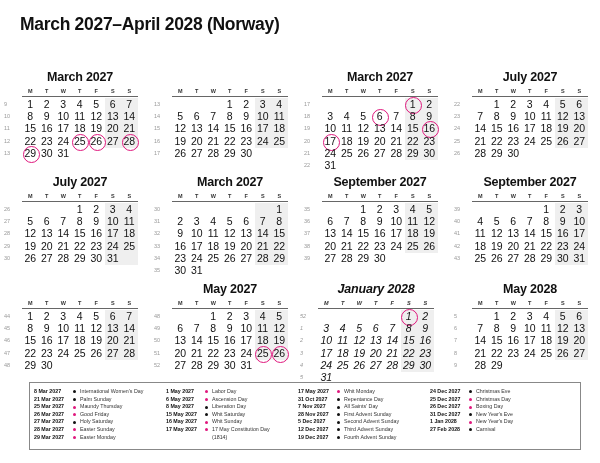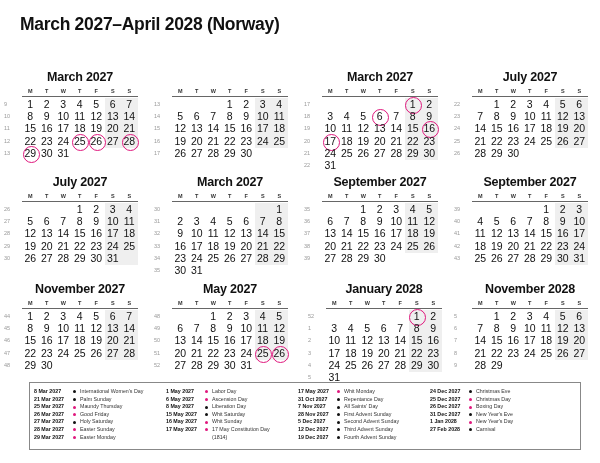--- a/index.html
+++ b/index.html
@@ -510,21 +510,20 @@
         <div class="day" style="left: 18px;">25</div>
         <div class="day" style="left: 34.5px;">26</div>
         <div class="day" style="left: 51px;">27</div>
         <div class="day" style="left: 67.5px;">28</div>
         <div class="day" style="left: 84px;">29</div>
         <div class="day" style="left: 100.5px;">30</div>
         <div class="day" style="left: 117px;">31</div>
       </div>
     </div>
     <div class="month" style="left: 0px; top: 212px;">
-      <div class="month-title">November 2027</div>
       <div class="dow-row">
         <div class="dow">M</div>
         <div class="dow">T</div>
         <div class="dow">W</div>
         <div class="dow">T</div>
         <div class="dow">F</div>
         <div class="dow">S</div>
         <div class="dow">S</div>
       </div>
       <div class="weekend-bg" style="left: 104.5px; height: 49.8px;"></div>
@@ -626,21 +625,21 @@
       </div>
       <div class="week" style="top: 76.8px;">
         <div class="wk-num">52</div>
         <div class="day" style="left: 18px;">27</div>
         <div class="day" style="left: 34.5px;">28</div>
         <div class="day" style="left: 51px;">29</div>
         <div class="day" style="left: 67.5px;">30</div>
         <div class="day" style="left: 84px;">31</div>
       </div>
     </div>
-    <div class="month" style="left: 304px; top: 212px;">
+    <div class="month" style="left: 296px; top: 212px; font-style: italic;">
       <div class="month-title">January 2028</div>
       <div class="dow-row">
         <div class="dow">M</div>
         <div class="dow">T</div>
         <div class="dow">W</div>
         <div class="dow">T</div>
         <div class="dow">F</div>
         <div class="dow">S</div>
         <div class="dow">S</div>
       </div>
@@ -689,21 +688,21 @@
         <div class="day" style="left: 84px;">28</div>
         <div class="day" style="left: 100.5px;">29</div>
         <div class="day" style="left: 117px;">30</div>
       </div>
       <div class="week" style="top: 89px;">
         <div class="wk-num">5</div>
         <div class="day" style="left: 18px;">31</div>
       </div>
     </div>
     <div class="month" style="left: 450px; top: 212px;">
-      <div class="month-title">November 2028</div>
+      <div class="month-title">May 2028</div>
       <div class="dow-row">
         <div class="dow">M</div>
         <div class="dow">T</div>
         <div class="dow">W</div>
         <div class="dow">T</div>
         <div class="dow">F</div>
         <div class="dow">S</div>
         <div class="dow">S</div>
       </div>
       <div class="weekend-bg" style="left: 104.5px; height: 49.8px;"></div>

